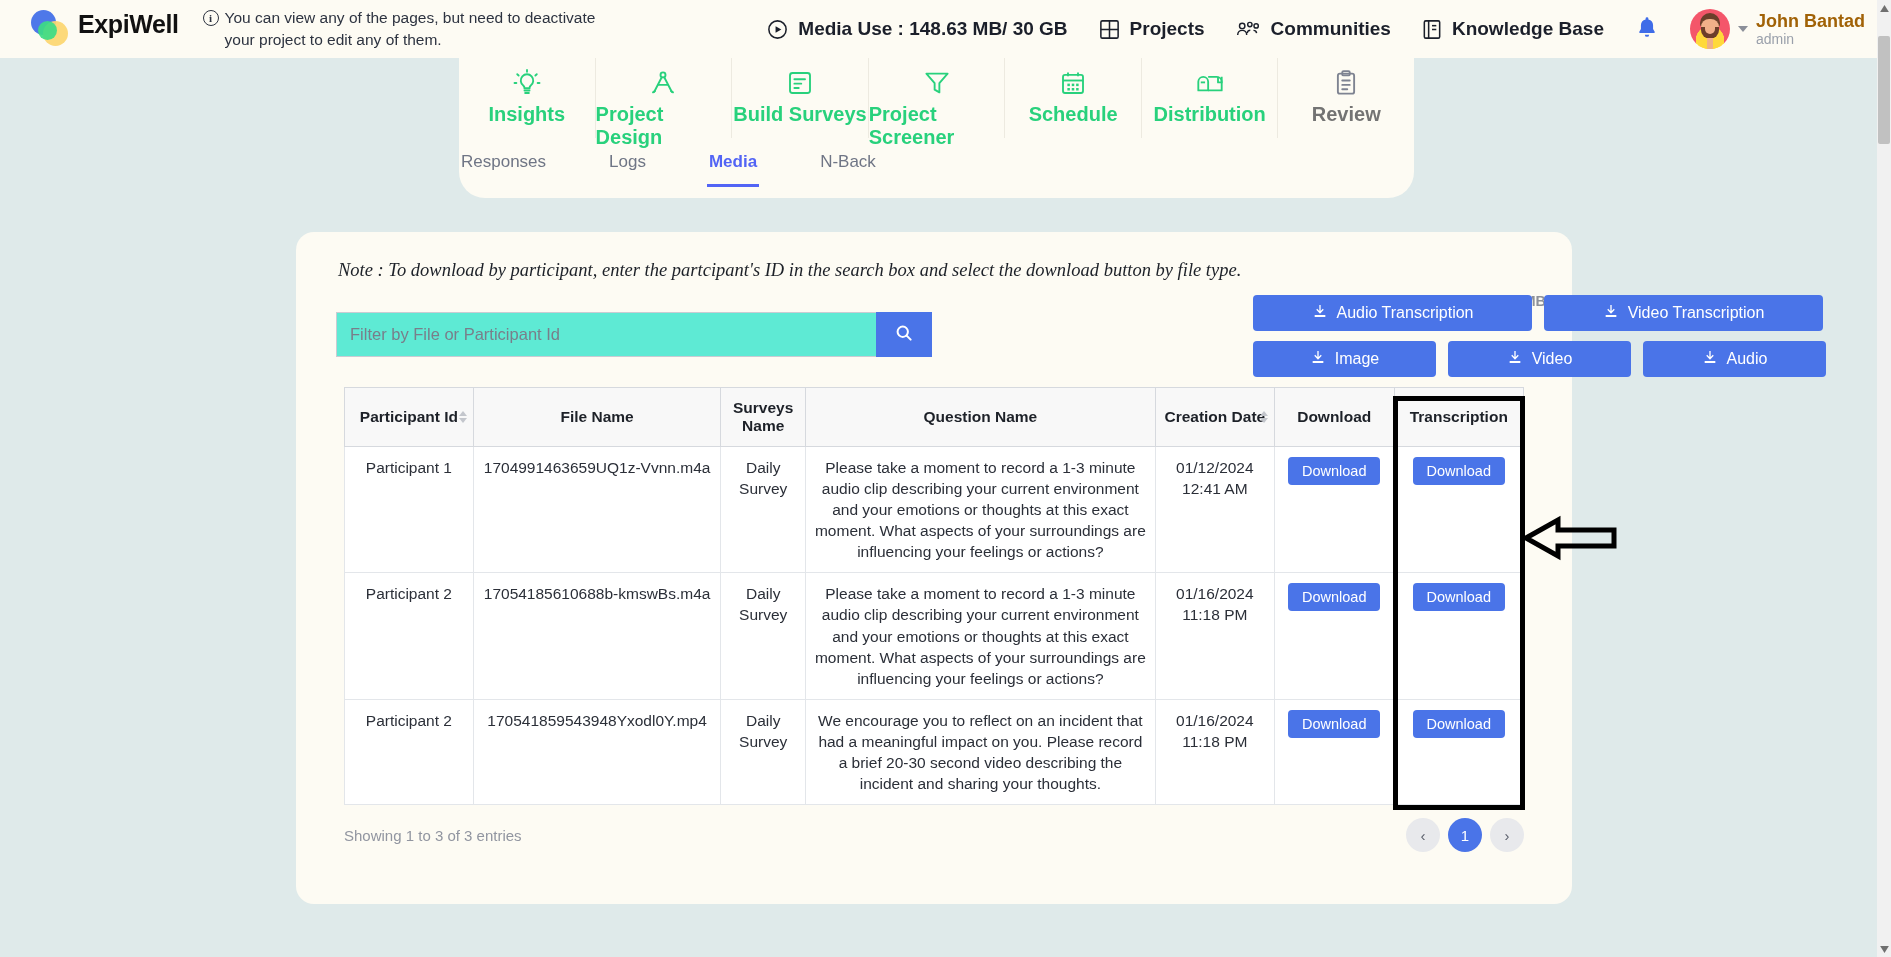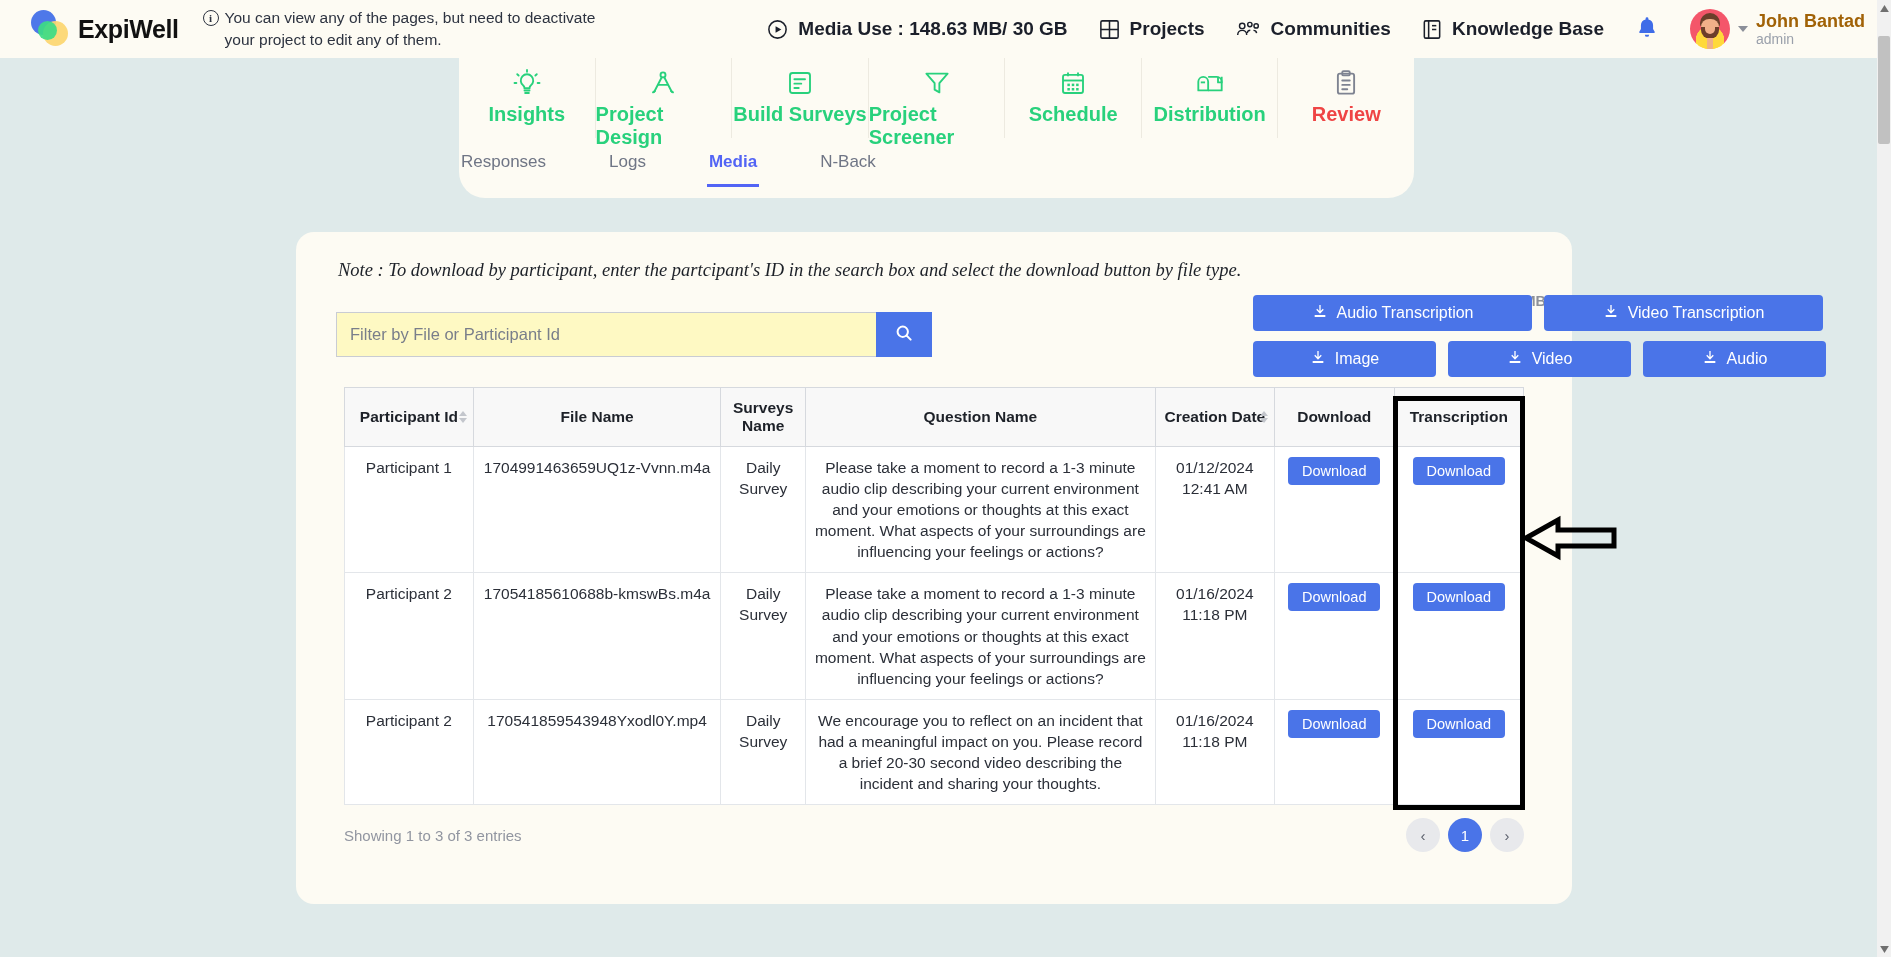--- a/index.html
+++ b/index.html
@@ -11,21 +11,21 @@
   }
   #root { position: relative; width: 1891px; height: 957px; }
 
   
   .topbar {
     position: absolute; left: 0; top: 0; width: 1891px; height: 58px;
     background: #fdfbf3;
     display: flex; align-items: center;
     z-index: 20;
   }
-  .logo-wrap { display:flex; align-items:center; margin-left: 28px; }
+  .logo-wrap { display:flex; align-items:flex-start; margin-left: 28px; }
   .logo-mark { position: relative; width: 44px; height: 38px; }
   .logo-mark i { position:absolute; display:block; border-radius:50%; opacity:.92; }
   .logo-b { width:25px; height:25px; background:#3f6ce8; left:3px; top:0px; }
   .logo-y { width:25px; height:25px; background:#fcd670; left:15px; top:11px; }
   .logo-g { width:19px; height:19px; background:#3ddc84; left:10px; top:11px; }
   .logo-text { font-size: 25px; font-weight: 800; letter-spacing:-.4px; color:#111; margin-left:6px; }
 
   .hdr-note {
     margin-left: 24px; max-width: 420px;
     font-size: 15.5px; color: #2d3340; line-height: 1.42;
@@ -64,21 +64,21 @@
     background:#fdfbf3; border-radius:0 0 26px 26px; z-index:10;
   }
   .navrow { display:flex; height:80px; }
   .navitem {
     flex:1; display:flex; flex-direction:column; align-items:center; justify-content:flex-start;
     padding-top:10px; gap:5px; cursor:pointer;
     border-right:1px solid #edeae0;
   }
   .navitem:last-child { border-right:none; }
   .navitem .lbl { font-size:20px; font-weight:700; color:#28d17c; }
-  .navitem.muted .lbl { color:#ef4444; }
+  .navitem.muted .lbl { color:#737373; }
   .navitem svg { display:block; }
 
   .subrow { display:flex; justify-content:flex-start; gap:59px; padding-top:8px; }
   .subtab { font-size:17px; color:#6f7585; padding:6px 2px 12px; cursor:pointer; }
   .subtab.active { color:#5264f5; font-weight:700; border-bottom:3px solid #5264f5; }
 
   
   .panel {
     position:absolute; left:296px; top:232px; width:1276px; height:672px;
     background:#fdfbf3; border-radius:18px;
@@ -88,21 +88,21 @@
     font-size:18.5px; font-style:italic; color:#1d2128; font-family:"Liberation Serif", serif;
   }
   .media-used {
     position:absolute; right:26px; top:61px;
     font-size:14.5px; font-weight:700; color:#8d9199;
   }
 
   
   .searchwrap { position:absolute; left:40px; top:80px; width:596px; height:45px; display:flex; }
   .searchwrap input {
-    flex:1; border:1px solid #c9ccd3; border-right:none; background:#fef9c3;
+    flex:1; border:1px solid #c9ccd3; border-right:none; background:#5eead4;
     font-size:16.5px; color:#6f7480; padding:0 13px; outline:none;
     font-family:"Liberation Sans", sans-serif;
   }
   .searchwrap input::placeholder { color:#797e8a; }
   .searchbtn {
     width:56px; background:#4a74e8; border:none; cursor:pointer;
     display:flex; align-items:center; justify-content:center;
   }
 
   

